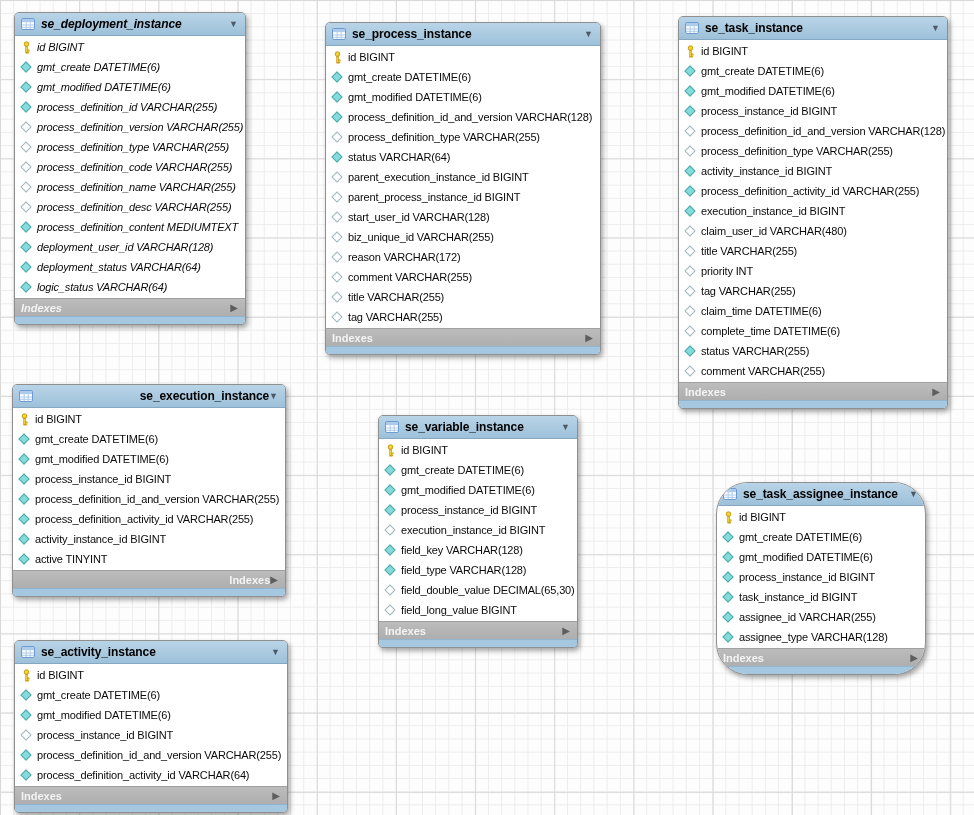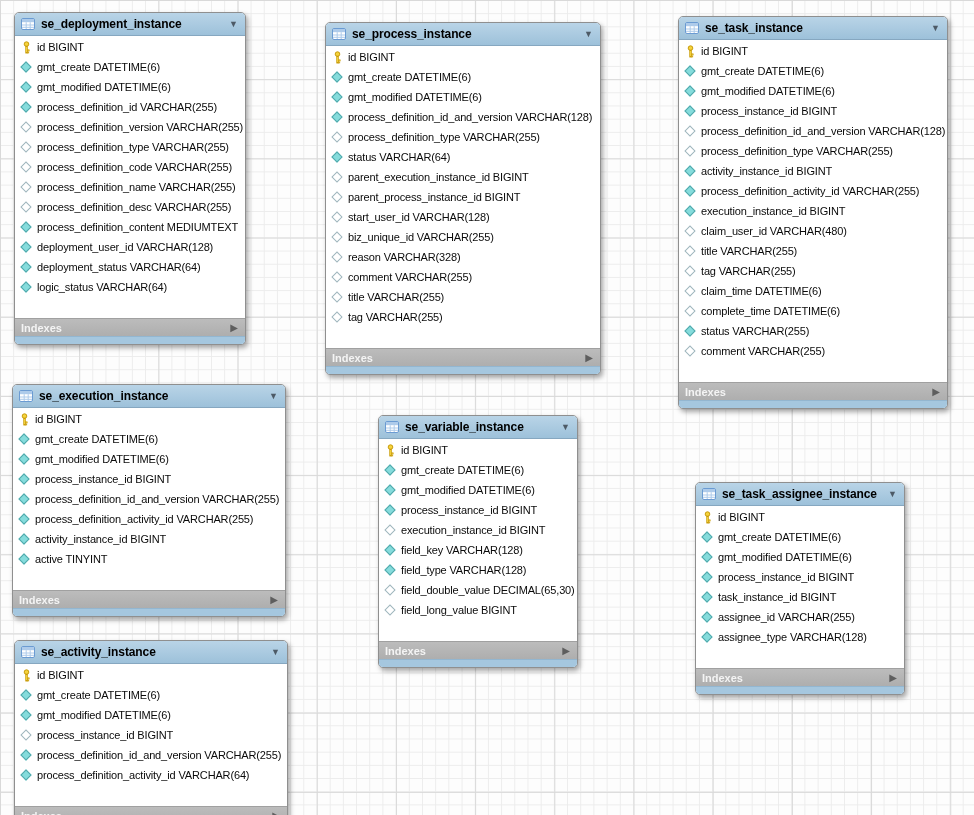--- a/index.html
+++ b/index.html
@@ -36,32 +36,32 @@
     height:20px; display:flex; align-items:center; padding:0 4px 0 5px;
     white-space:nowrap;
   }
   .cicon { width:12px; display:flex; align-items:center; justify-content:center; flex:none; }
   .dia { width:6px; height:6px; transform:rotate(45deg); display:block; }
   .required .dia { background:#85dcdc; border:1px solid #4fa8ab; }
   .nullable .dia { background:#ffffff; border:1px solid #9fb6bd; }
   .clabel { margin-left:5px; font-size:11px; color:#0a0a0a; letter-spacing:-0.15px; }
   .tfoot {
     height:17px; display:flex; align-items:center; padding:0 7px 0 6px;
-    background:linear-gradient(#bcbcbc,#aeaeae); border-top:1px solid #a0a0a0;margin-top:20px;
+    background:linear-gradient(#bcbcbc,#aeaeae); border-top:1px solid #a0a0a0;
   }
   .flabel { flex:1; color:#f4f4f4; font-size:11px; font-weight:bold; }
   .farrow { color:#5e5e5e; font-size:10px; line-height:1; }
   .bbar { height:7px; background:#a5c7df; border-top:1px solid #93b6d0; }
   
-  #tbl-0 { left:14px;  top:12px;  width:230px; }
+  #tbl-0 { left:14px;  top:12px;  width:230px;font-style:italic; }
   #tbl-1 { left:325px; top:22px;  width:274px; }
   #tbl-2 { left:678px; top:16px;  width:268px; }
-  #tbl-3 { left:12px;  top:384px; width:272px; }
+  #tbl-3 { left:12px;  top:384px; width:272px;text-align:right; }
   #tbl-4 { left:378px; top:415px; width:198px; }
-  #tbl-5 { left:695px; top:482px; width:208px; }
+  #tbl-5 { left:716px; top:482px; width:208px;border-radius:32px; }
   #tbl-6 { left:14px;  top:640px; width:272px; }
 </style>
 </head>
 <body>
 
 <div class="canvas">
   <div class="er-table" id="tbl-0">
       <div class="thead">
         <span class="ticon">
           <svg width="14" height="12" viewBox="0 0 14 12">
@@ -245,21 +245,21 @@
         <div class="trow">
           <span class="cicon nullable">
             <i class="dia"></i>
           </span>
           <span class="clabel">biz_unique_id VARCHAR(255)</span>
         </div>
         <div class="trow">
           <span class="cicon nullable">
             <i class="dia"></i>
           </span>
-          <span class="clabel">reason VARCHAR(328)</span>
+          <span class="clabel">reason VARCHAR(172)</span>
         </div>
         <div class="trow">
           <span class="cicon nullable">
             <i class="dia"></i>
           </span>
           <span class="clabel">comment VARCHAR(255)</span>
         </div>
         <div class="trow">
           <span class="cicon nullable">
             <i class="dia"></i>
@@ -363,20 +363,26 @@
         <div class="trow">
           <span class="cicon nullable">
             <i class="dia"></i>
           </span>
           <span class="clabel">title VARCHAR(255)</span>
         </div>
         <div class="trow">
           <span class="cicon nullable">
             <i class="dia"></i>
           </span>
+          <span class="clabel">priority INT</span>
+        </div>
+        <div class="trow">
+          <span class="cicon nullable">
+            <i class="dia"></i>
+          </span>
           <span class="clabel">tag VARCHAR(255)</span>
         </div>
         <div class="trow">
           <span class="cicon nullable">
             <i class="dia"></i>
           </span>
           <span class="clabel">claim_time DATETIME(6)</span>
         </div>
         <div class="trow">
           <span class="cicon nullable">

